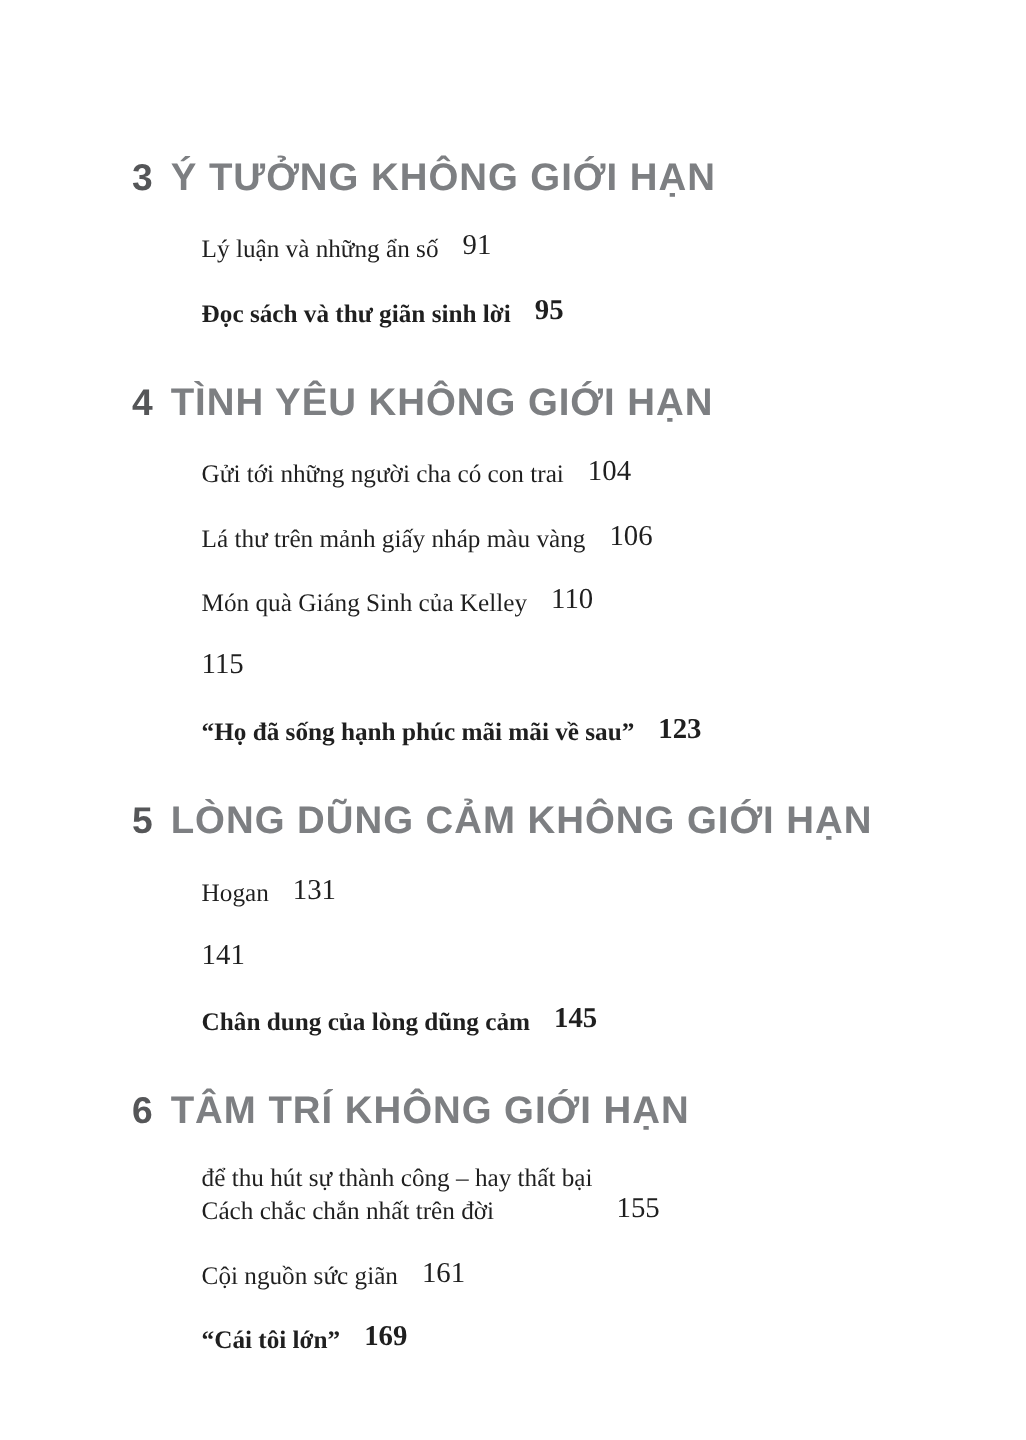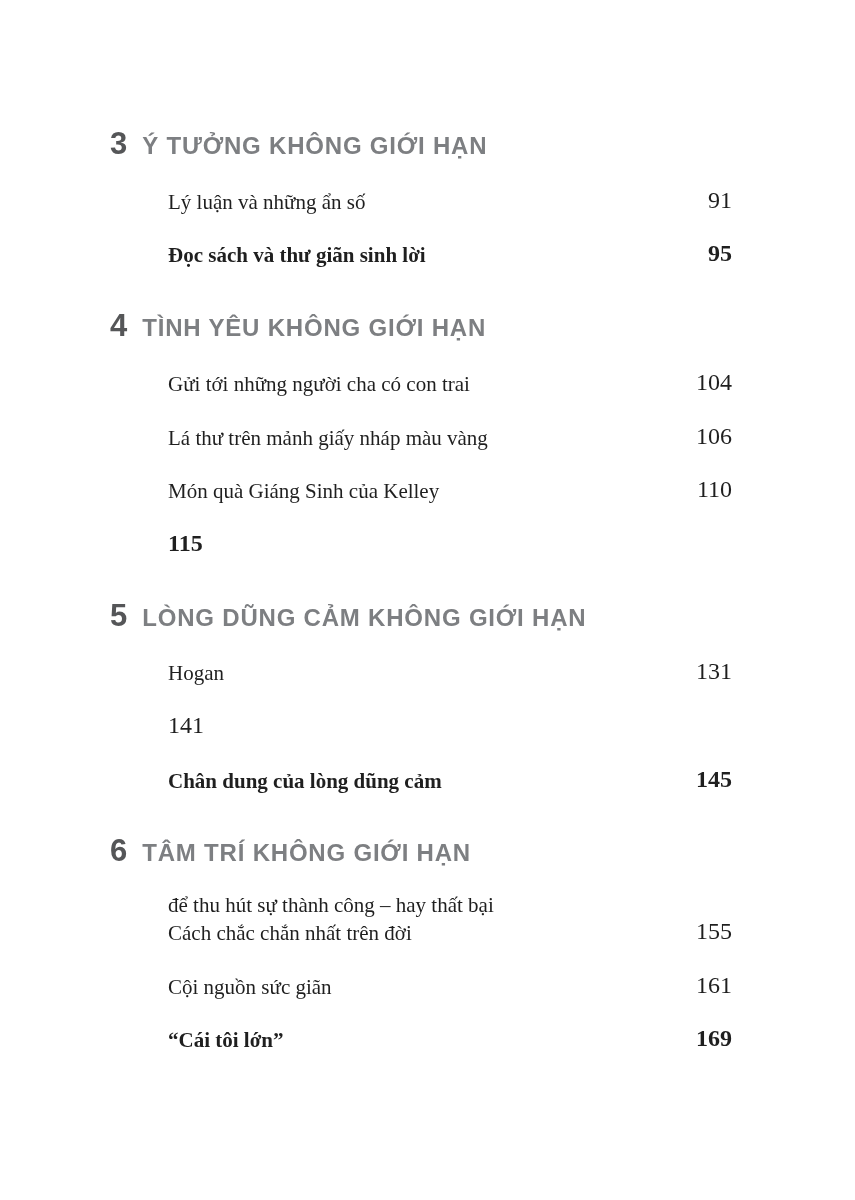--- a/index.html
+++ b/index.html
@@ -38,34 +38,34 @@
     margin: 0 0 24px 0;
     font-family: "Liberation Sans", sans-serif;
   }
   .chapter-number {
     font-size: 31px;
     font-weight: 700;
     color: #555658;
     line-height: 1;
   }
   .chapter-title {
-    font-size: 24px;
+    font-size: 32px;
     font-weight: 700;
     letter-spacing: 0.8px;
     color: #7d7f82;
     line-height: 1.2;
   }
   .entries {
     padding-left: 58px;
   }
   .entry {
     display: flex;
-    justify-content: space-between;
+    justify-content: flex-start;
     align-items: flex-end;
-    gap: 32px;
+    gap: 20px;
     margin-bottom: 22px;
   }
   .entry:last-child {
     margin-bottom: 0;
     font-weight: bold;
   }
   .entry-title {
     font-size: 21px;
     line-height: 1.32;
     color: #1f1f1f;
@@ -117,20 +117,24 @@
           <span class="entry-title">Lá thư trên mảnh giấy nháp màu vàng</span>
           <span class="entry-page">106</span>
         </div>
         <div class="entry">
           <span class="entry-title">Món quà Giáng Sinh của Kelley</span>
           <span class="entry-page">110</span>
         </div>
         <div class="entry">
           <span class="entry-page">115</span>
         </div>
+        <div class="entry">
+          <span class="entry-title">“Họ đã sống hạnh phúc mãi mãi về sau”</span>
+          <span class="entry-page">123</span>
+        </div>
       </div>
     </section>
 
     <section class="chapter">
       <header class="chapter-heading">
         <span class="chapter-number">5</span>
         <span class="chapter-title">LÒNG DŨNG CẢM KHÔNG GIỚI HẠN</span>
       </header>
       <div class="entries">
         <div class="entry">

